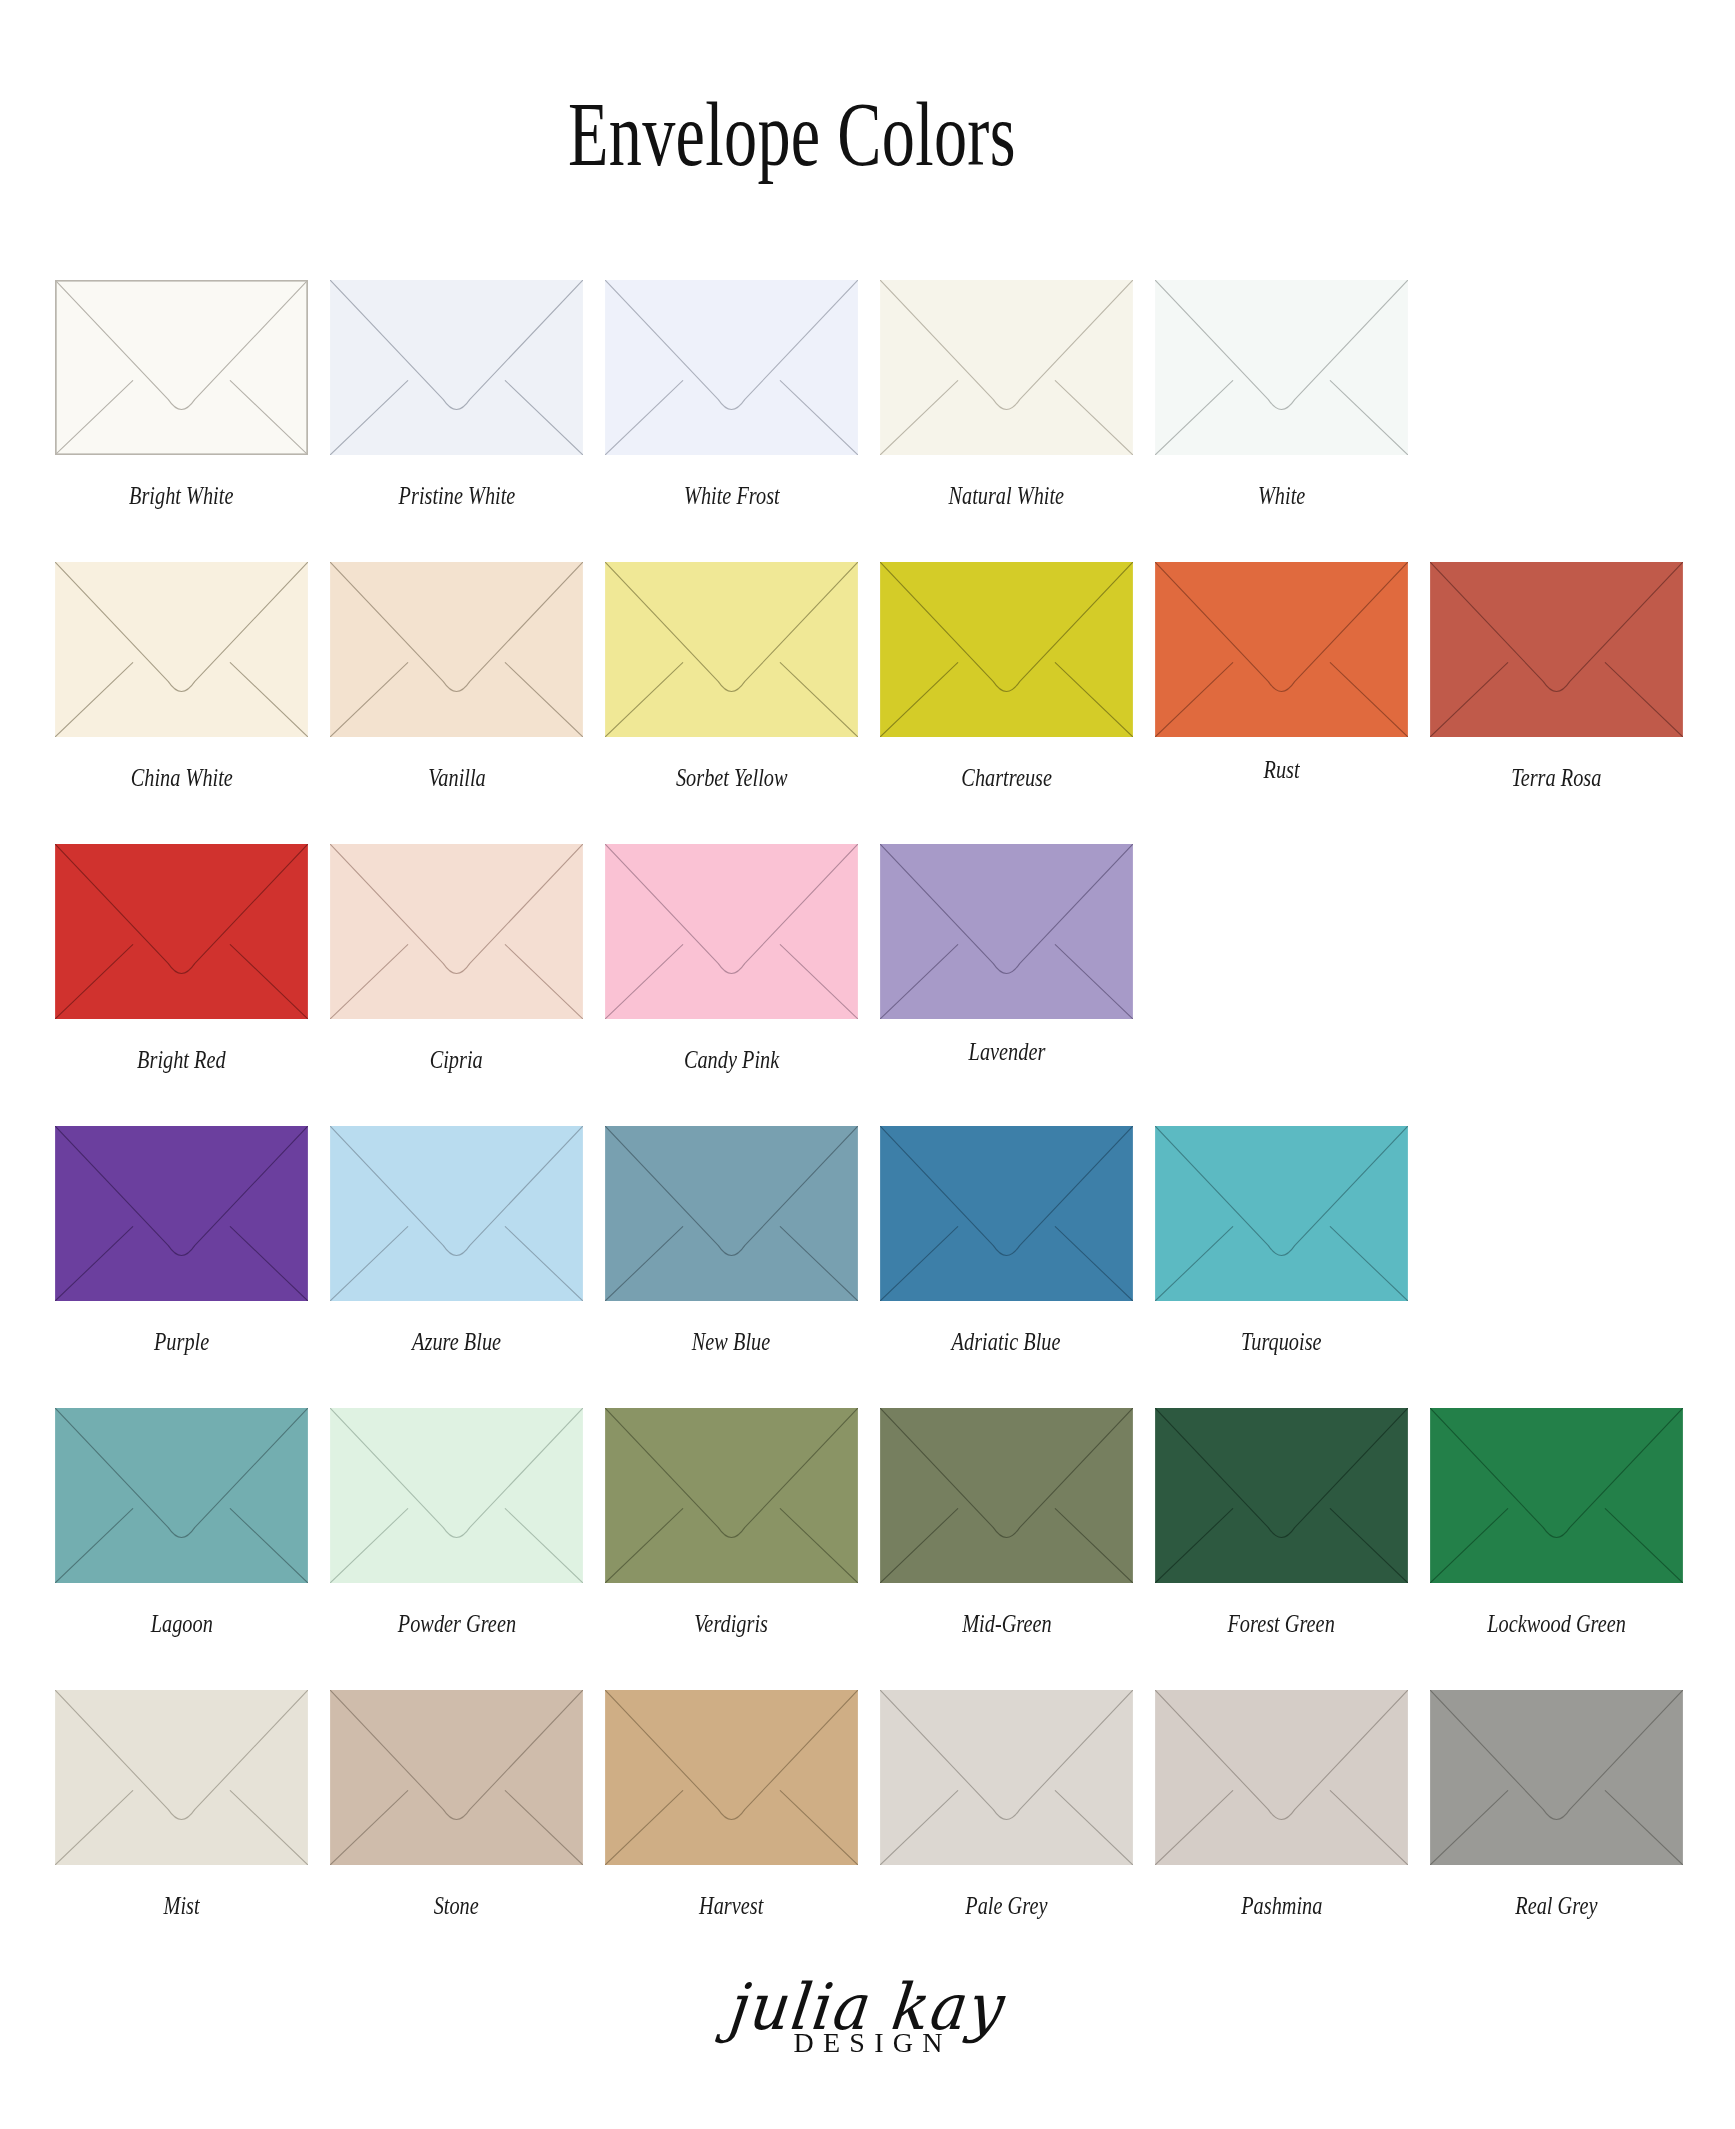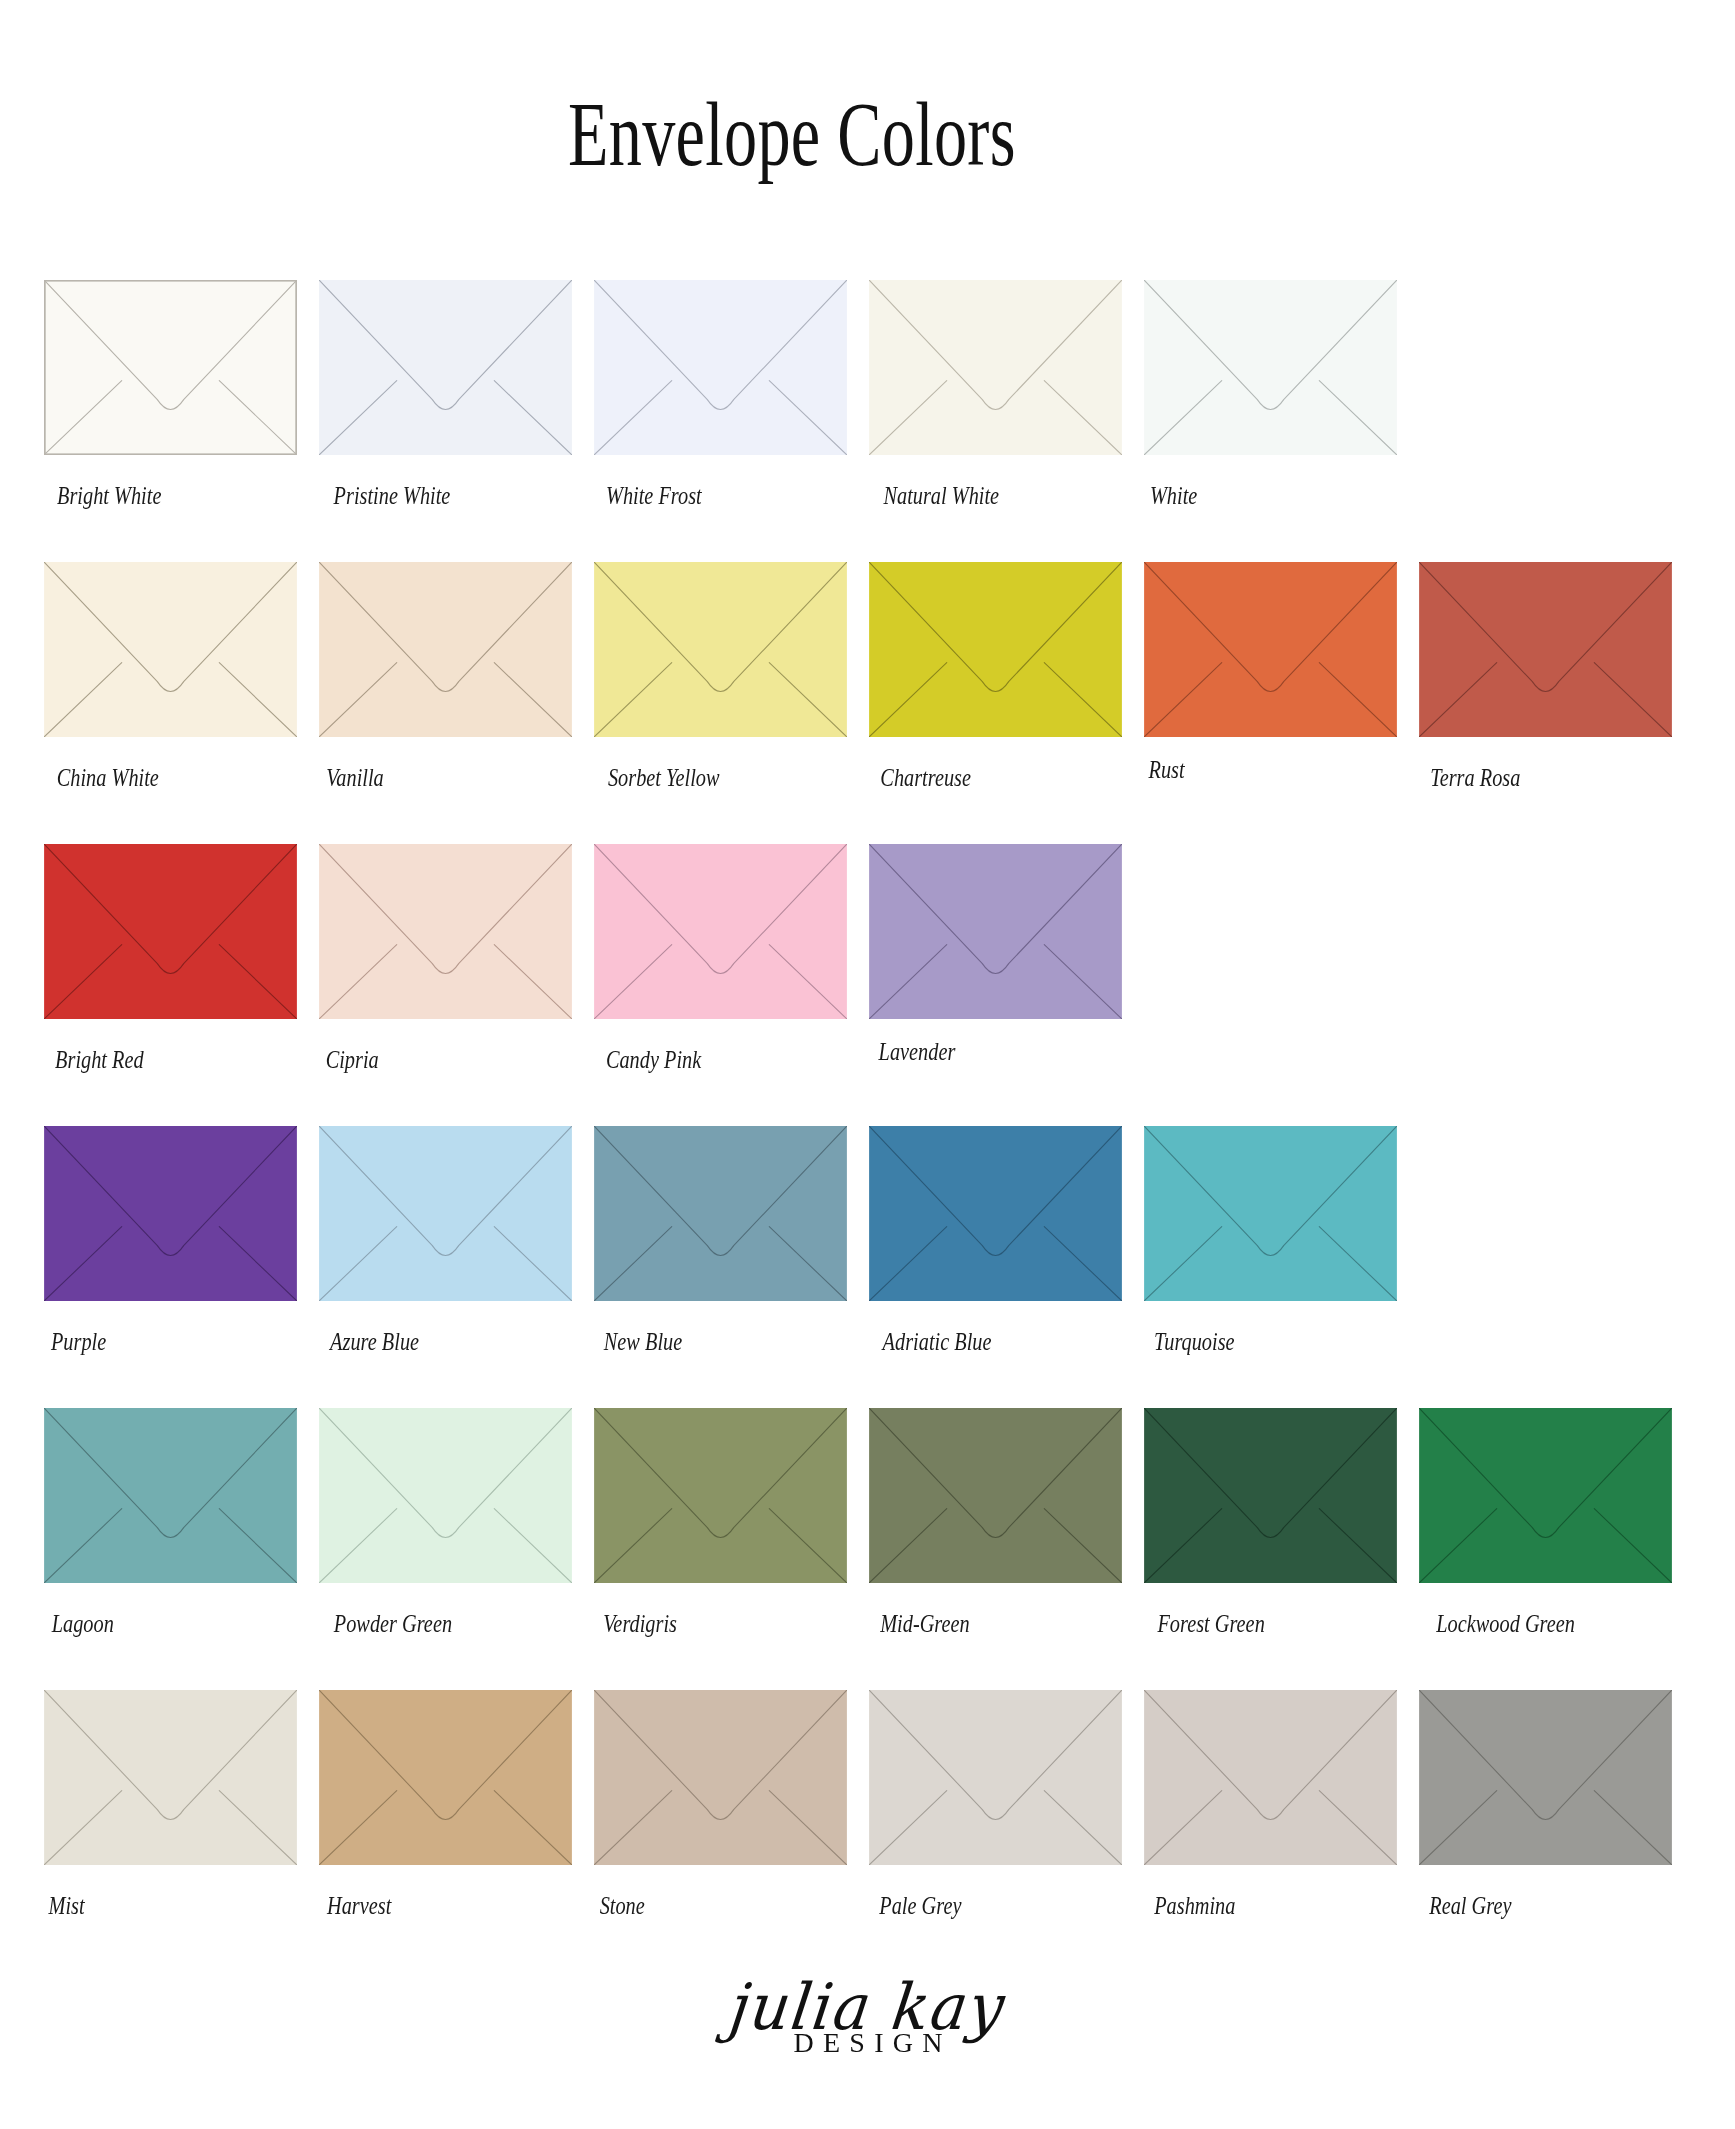--- a/index.html
+++ b/index.html
@@ -52,21 +52,21 @@
   .row {
     display: flex;
     height: 282px;
     align-items: flex-start;
   }
 
   .cell {
     width: 275px;
     display: flex;
     flex-direction: column;
-    align-items: flex-start;
+    align-items: center;
   }
 
   .env {
     width: 253px;
     height: 175px;
     position: relative;
     display: block;
   }
   .env svg {
     display: block;
@@ -431,42 +431,42 @@
               <path d="M 0 0 L 133.952 141.5144 Q 149.5 164.8364 165.048 141.5144 L 299 0" fill="none" stroke="#a29d91" stroke-width="1.25" stroke-linecap="round" stroke-linejoin="round" opacity="0.85"></path>
               <path d="M 0 207 L 91.79299999999999 119.02499999999999" fill="none" stroke="#a29d91" stroke-width="1.25" stroke-linecap="round" stroke-linejoin="round" opacity="0.85"></path>
               <path d="M 299 207 L 207.207 119.02499999999999" fill="none" stroke="#a29d91" stroke-width="1.25" stroke-linecap="round" stroke-linejoin="round" opacity="0.85"></path>
             </svg>
           </div>
           <div class="swatch-label">Mist</div>
         </div>
         <div class="cell">
           <div class="env">
             <svg viewBox="0 0 299 207" width="253" height="175">
+              <rect x="0" y="0" width="299" height="207" fill="#cfbcab"></rect>
+              <path d="M 0 0 L 133.952 141.5144 Q 149.5 164.8364 165.048 141.5144 L 299 0" fill="none" stroke="#8d7e6f" stroke-width="1.25" stroke-linecap="round" stroke-linejoin="round" opacity="0.85"></path>
+              <path d="M 0 207 L 91.79299999999999 119.02499999999999" fill="none" stroke="#8d7e6f" stroke-width="1.25" stroke-linecap="round" stroke-linejoin="round" opacity="0.85"></path>
+              <path d="M 299 207 L 207.207 119.02499999999999" fill="none" stroke="#8d7e6f" stroke-width="1.25" stroke-linecap="round" stroke-linejoin="round" opacity="0.85"></path>
+            </svg>
+          </div>
+          <div class="swatch-label">Stone</div>
+        </div>
+        <div class="cell">
+          <div class="env">
+            <svg viewBox="0 0 299 207" width="253" height="175">
               <rect x="0" y="0" width="299" height="207" fill="#cfae85"></rect>
               <path d="M 0 0 L 133.952 141.5144 Q 149.5 164.8364 165.048 141.5144 L 299 0" fill="none" stroke="#8b7352" stroke-width="1.25" stroke-linecap="round" stroke-linejoin="round" opacity="0.85"></path>
               <path d="M 0 207 L 91.79299999999999 119.02499999999999" fill="none" stroke="#8b7352" stroke-width="1.25" stroke-linecap="round" stroke-linejoin="round" opacity="0.85"></path>
               <path d="M 299 207 L 207.207 119.02499999999999" fill="none" stroke="#8b7352" stroke-width="1.25" stroke-linecap="round" stroke-linejoin="round" opacity="0.85"></path>
             </svg>
           </div>
           <div class="swatch-label">Harvest</div>
         </div>
         <div class="cell">
           <div class="env">
             <svg viewBox="0 0 299 207" width="253" height="175">
-              <rect x="0" y="0" width="299" height="207" fill="#cfbcab"></rect>
-              <path d="M 0 0 L 133.952 141.5144 Q 149.5 164.8364 165.048 141.5144 L 299 0" fill="none" stroke="#8d7e6f" stroke-width="1.25" stroke-linecap="round" stroke-linejoin="round" opacity="0.85"></path>
-              <path d="M 0 207 L 91.79299999999999 119.02499999999999" fill="none" stroke="#8d7e6f" stroke-width="1.25" stroke-linecap="round" stroke-linejoin="round" opacity="0.85"></path>
-              <path d="M 299 207 L 207.207 119.02499999999999" fill="none" stroke="#8d7e6f" stroke-width="1.25" stroke-linecap="round" stroke-linejoin="round" opacity="0.85"></path>
-            </svg>
-          </div>
-          <div class="swatch-label">Stone</div>
-        </div>
-        <div class="cell">
-          <div class="env">
-            <svg viewBox="0 0 299 207" width="253" height="175">
               <rect x="0" y="0" width="299" height="207" fill="#dcd7d1"></rect>
               <path d="M 0 0 L 133.952 141.5144 Q 149.5 164.8364 165.048 141.5144 L 299 0" fill="none" stroke="#99948d" stroke-width="1.25" stroke-linecap="round" stroke-linejoin="round" opacity="0.85"></path>
               <path d="M 0 207 L 91.79299999999999 119.02499999999999" fill="none" stroke="#99948d" stroke-width="1.25" stroke-linecap="round" stroke-linejoin="round" opacity="0.85"></path>
               <path d="M 299 207 L 207.207 119.02499999999999" fill="none" stroke="#99948d" stroke-width="1.25" stroke-linecap="round" stroke-linejoin="round" opacity="0.85"></path>
             </svg>
           </div>
           <div class="swatch-label">Pale Grey</div>
         </div>
         <div class="cell">
           <div class="env">

